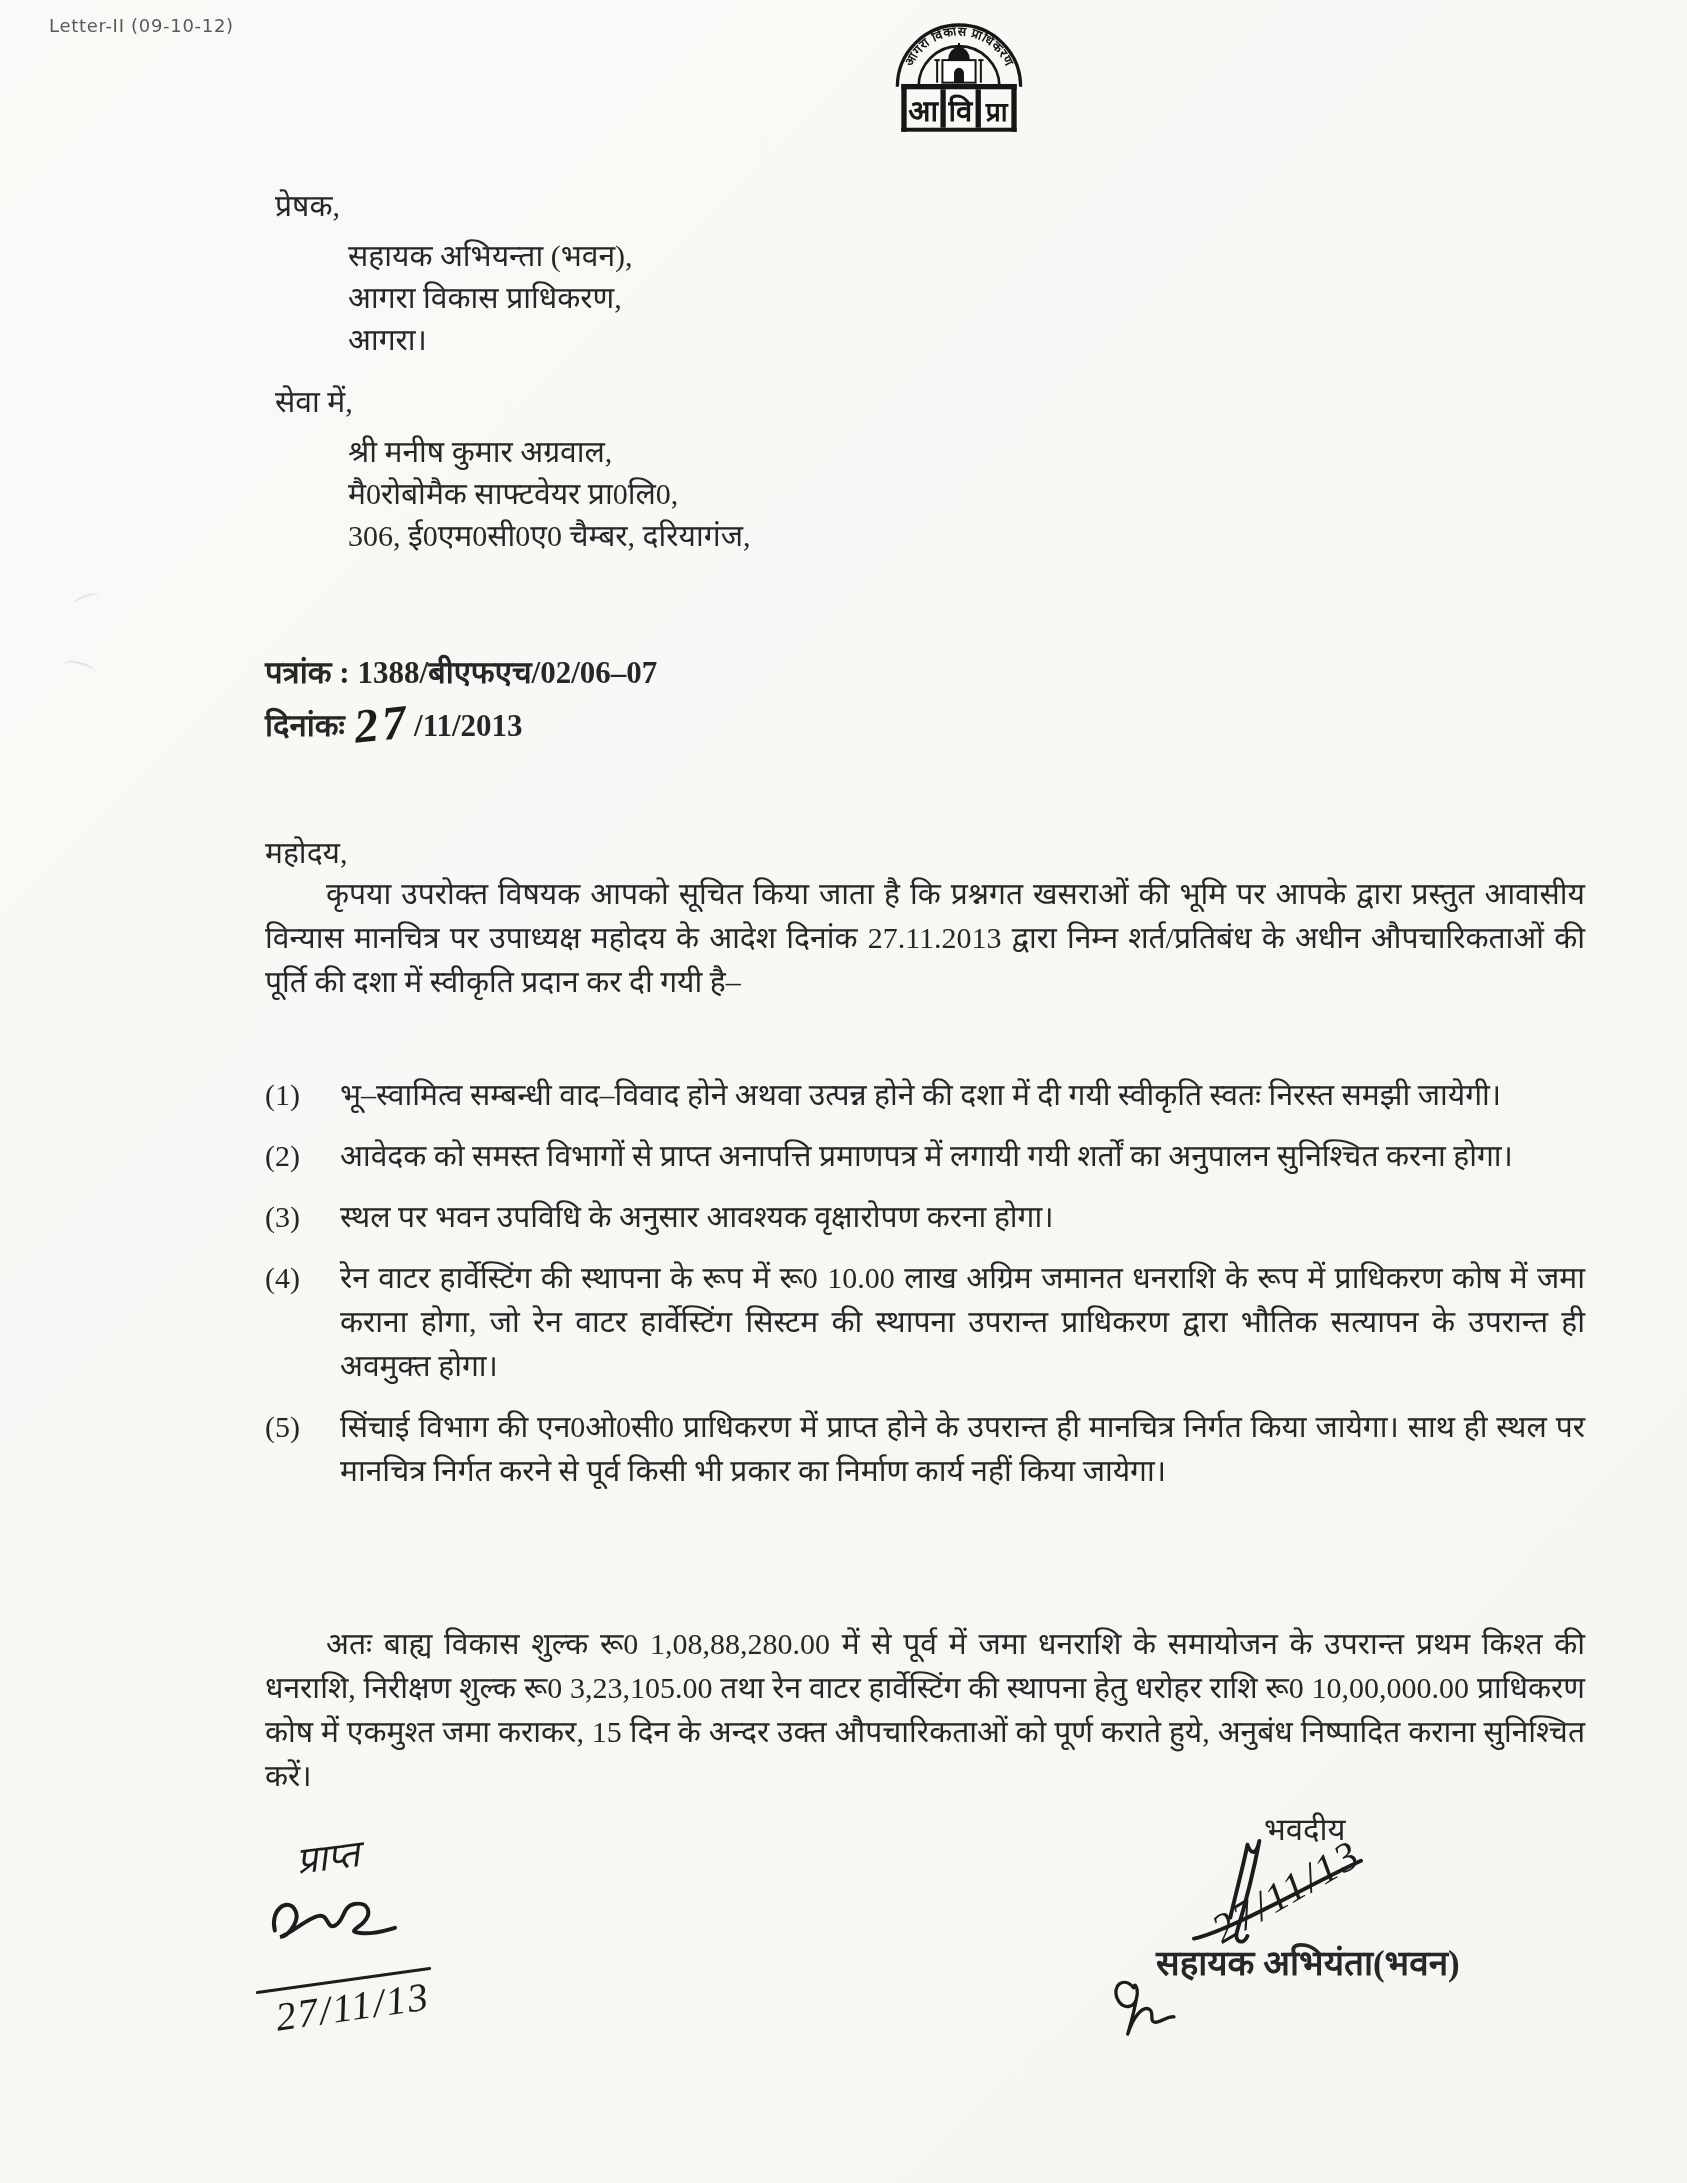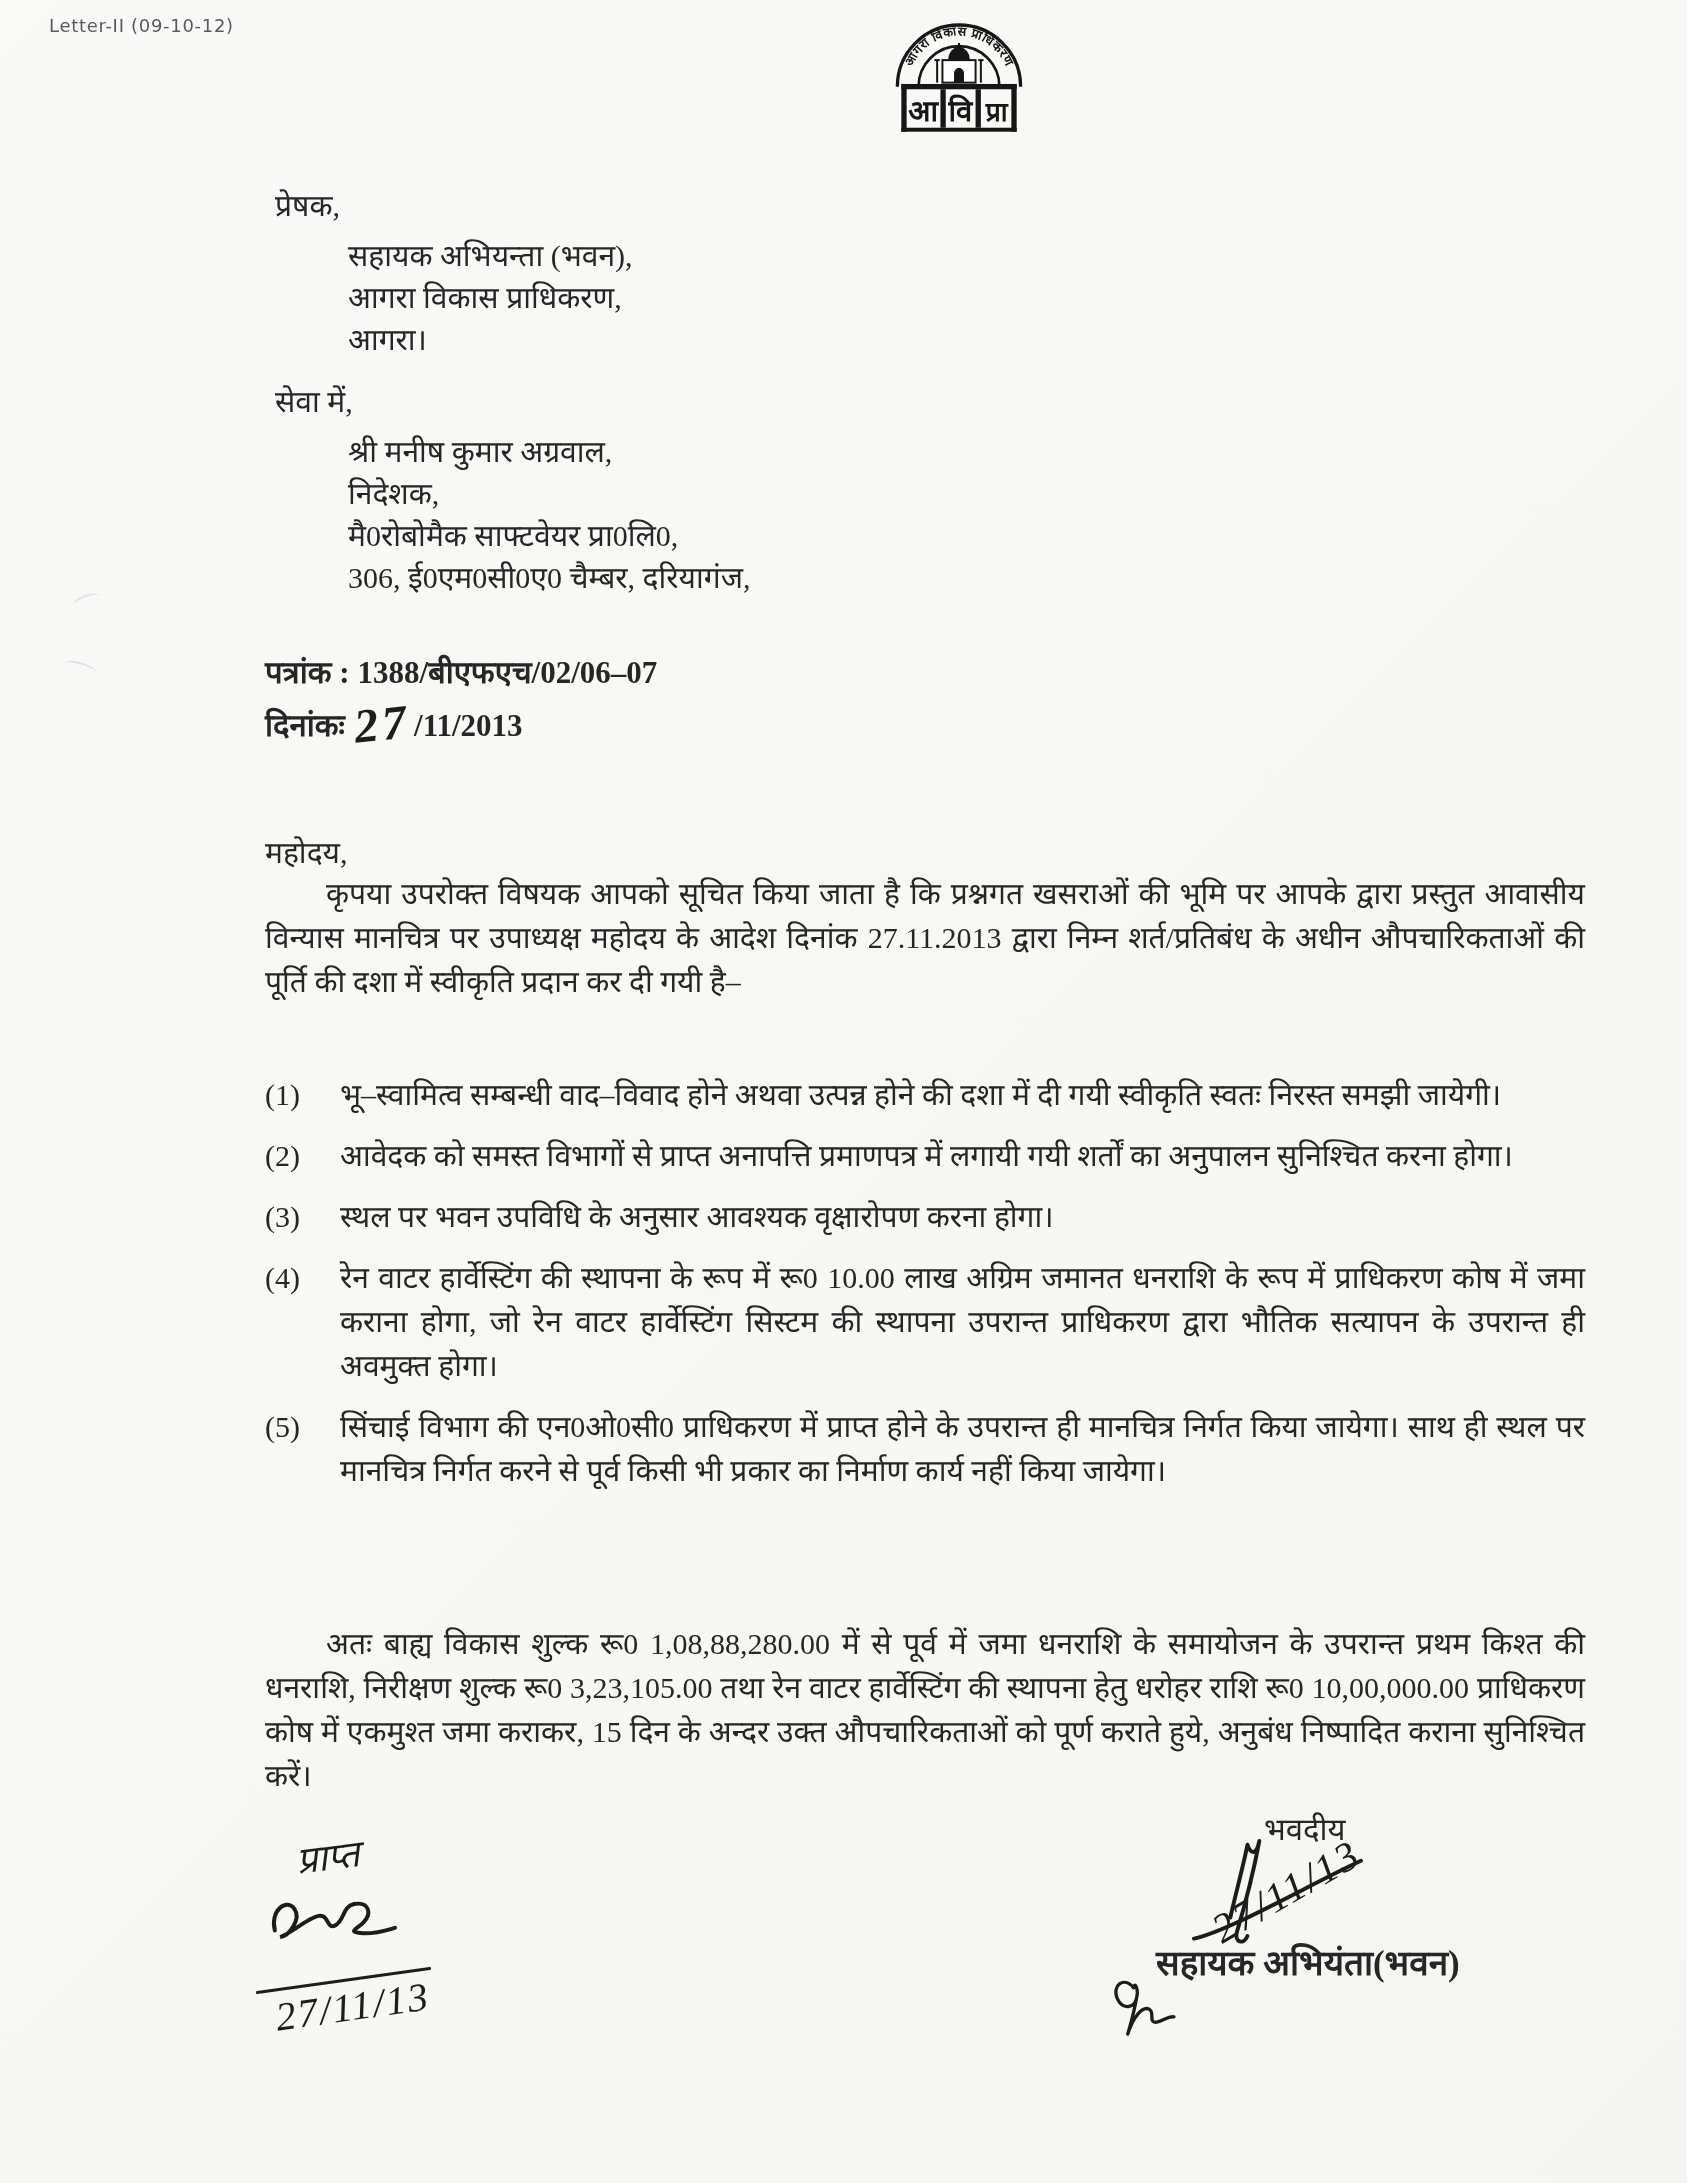--- a/index.html
+++ b/index.html
@@ -116,21 +116,20 @@
       <div>सहायक अभियन्ता (भवन),</div>
       <div>आगरा विकास प्राधिकरण,</div>
       <div>आगरा।</div>
     </div>
   </div>
 
   <div class="block recipient">
     <span class="label">सेवा में,</span>
     <div class="lines">
       <div>श्री मनीष कुमार अग्रवाल,</div>
-      <div>निदेशक,</div>
       <div>मै0रोबोमैक साफ्टवेयर प्रा0लि0,</div>
       <div>306, ई0एम0सी0ए0 चैम्बर, दरियागंज,</div>
     </div>
   </div>
 
   <div class="ref-row">
     <span>पत्रांक : 1388/बीएफएच/02/06–07</span>
     <span class="ref-date">
       <span>दिनांकः</span>
       <span class="hand date-day">27</span>

